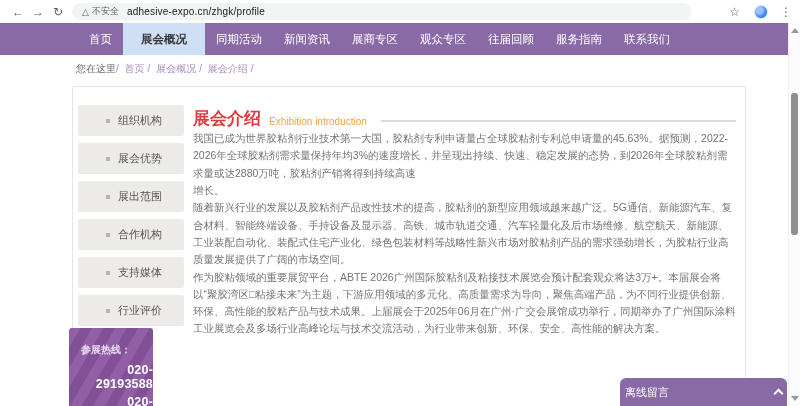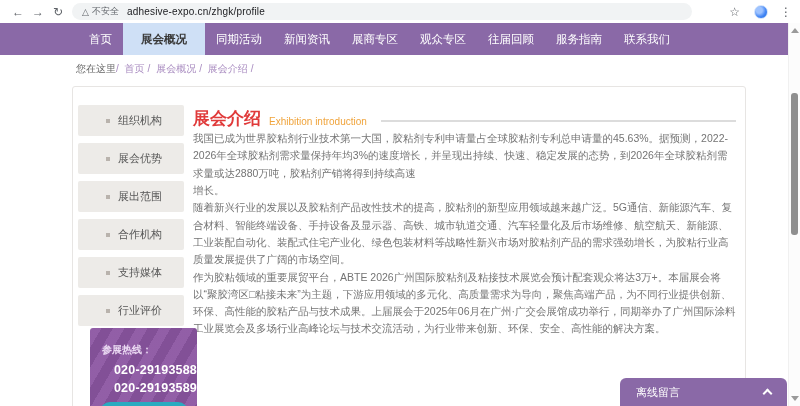--- a/index.html
+++ b/index.html
@@ -45,34 +45,34 @@
   .bullet { width:4px; height:4px; background:#b9b3ad; margin-right:8px; flex:none; }
 
   .main { position:absolute; left:120px; top:20px; width:543px; }
   .title-row { display:flex; align-items:center; }
   .page-title { font-size:17px; font-weight:bold; color:var(--title-red); }
   .page-subtitle { font-size:10px; color:var(--subtitle-orange); margin:5px 0 0 8px; white-space:nowrap; }
   .title-line { flex:1; height:2px; background:#dcdcdc; margin-left:14px; margin-top:4px; }
   .para { margin-top:0; font-size:10.5px; color:#747474; line-height:1.65; white-space:pre-line; }
 
   
-  .hotline { position:absolute; left:90px; top:328px; width:107px; height:78px;
+  .hotline { position:absolute; left:69px; top:328px; width:84px; height:78px;
     border-radius:3px 3px 0 0; overflow:hidden;
     background:repeating-linear-gradient(120deg, rgba(255,255,255,.05) 0 10px, rgba(0,0,0,.07) 10px 20px),
       var(--hotline-purple); }
   .hotline-title { margin:15px 0 0 12px; font-size:10px; font-weight:bold; color:#ead9f2; }
   .phone { margin:6px 0 0 12px; font-size:12.5px; font-weight:bold; color:#fff; letter-spacing:.2px;text-align:right; }
   .phone + .phone { margin-top:4px; }
   .hotline-btn { margin:7px auto 0; width:88px; height:20px; border-radius:10px;
     background:var(--button-teal); cursor:pointer; }
 
   
   .chatbar { position:absolute; left:620px; top:378px; width:167px; height:28px;
     background:var(--nav-purple); border-radius:6px 6px 0 0; display:flex;
-    align-items:center; padding:0 16px; cursor:pointer; }
+    align-items:center; padding:0 5px; cursor:pointer; }
   .chat-label { color:#fff; font-size:11px; flex:1; }
   .chev-up { width:7px; height:7px; border-top:2px solid #fff; border-left:2px solid #fff;
     transform:rotate(45deg); margin-top:3px; }
 
   
   .scrollbar { position:absolute; right:0; top:23px; width:12px; height:383px;
     background:#fcfcfc; border-left:1px solid #f0f0f0; }
   .sb-up, .sb-down { position:absolute; left:2px; width:0; height:0;
     border-left:4px solid transparent; border-right:4px solid transparent; }
   .sb-up { top:5px; border-bottom:5px solid #9a9a9a; }

